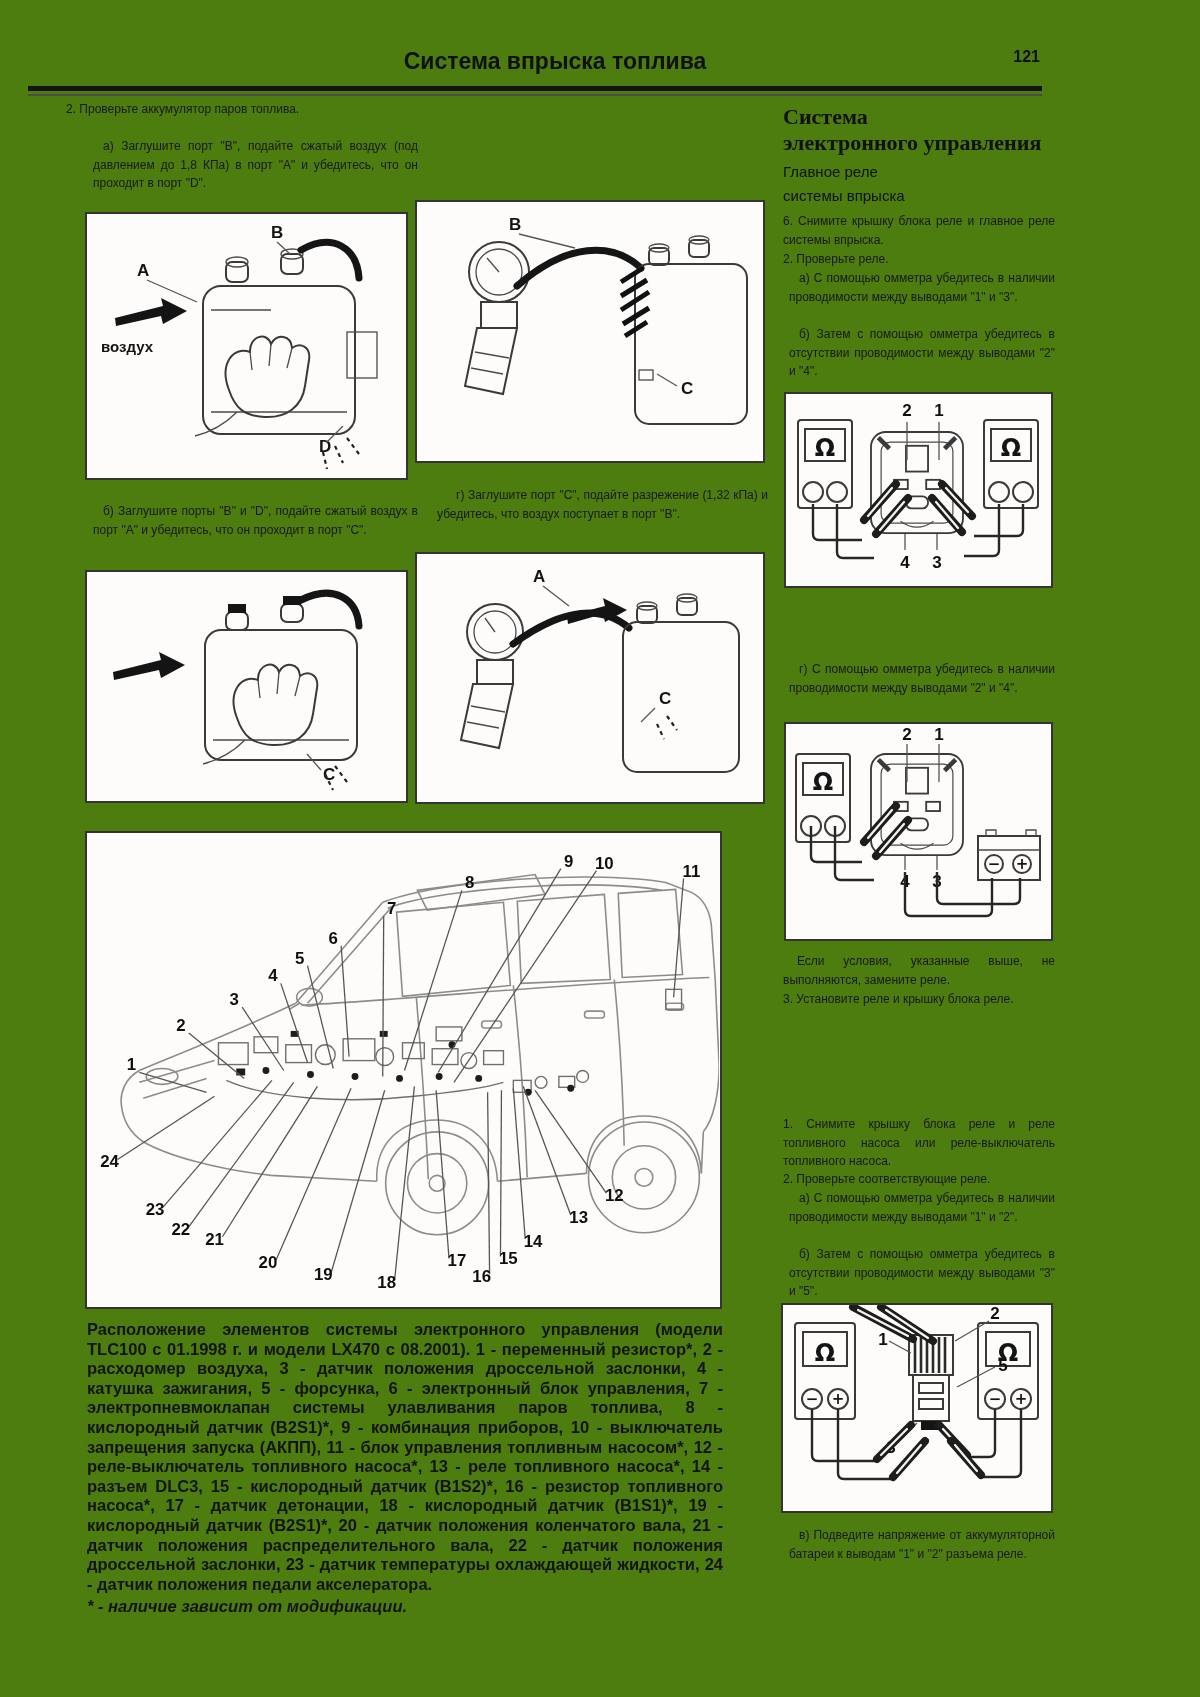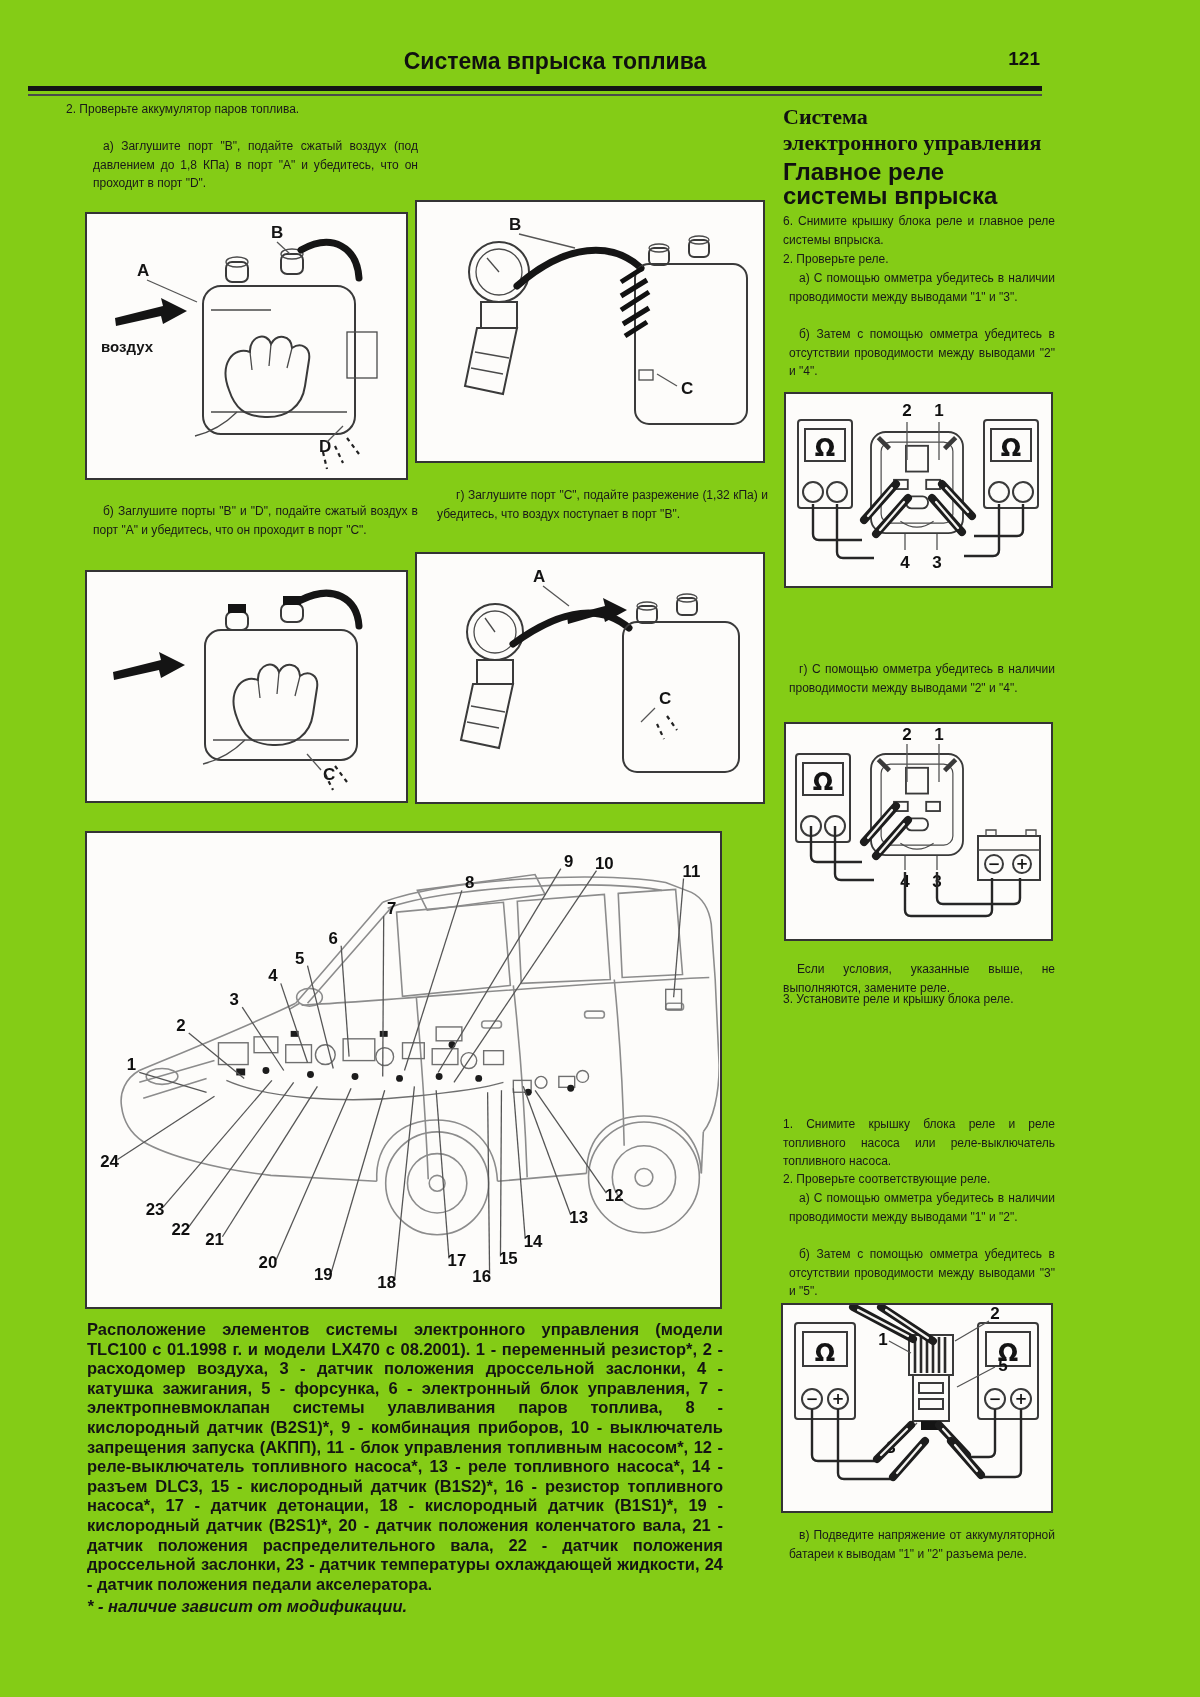--- a/index.html
+++ b/index.html
@@ -1,22 +1,22 @@
 <!DOCTYPE html>
 <html><head>
 <meta charset="utf-8">
 <style>
   html,body{margin:0;padding:0;background:#e8e8e6;}
-  .page{position:relative;width:1200px;height:1697px;background:#84cc16;overflow:hidden;
+  .page{position:relative;width:1200px;height:1697px;background:#4d7c0f;overflow:hidden;
         font-family:"Liberation Sans",sans-serif;color:#161616;}
   .t{position:absolute;font-size:12px;line-height:18.7px;text-align:justify;color:#191919;}
   .h1{position:absolute;font-size:22px;font-weight:bold;line-height:26px;white-space:pre-line;color:#111;}
-  .h2{position:absolute;font-size:24px;font-weight:bold;line-height:24px;white-space:pre-line;color:#111;}
+  .h2{position:absolute;font-size:15px;font-weight:normal;line-height:24px;white-space:pre-line;color:#111;}
   .htitle{position:absolute;top:48px;left:60px;width:990px;text-align:center;font-size:23px;font-weight:bold;color:#101010;}
-  .hnum{position:absolute;top:48px;left:895px;width:145px;text-align:right;font-size:19px;font-weight:bold;color:#101010;}
+  .hnum{position:absolute;top:48px;left:895px;width:145px;text-align:right;font-size:16px;font-weight:bold;color:#101010;}
   .rule{position:absolute;top:86px;left:28px;width:1014px;height:3px;border-top:5px solid #141414;border-bottom:2px solid #4a4a4a;}
   .figbox{position:absolute;border:2.5px solid #343434;background:#fdfcfa;box-sizing:border-box;}
   .cap{position:absolute;font-weight:bold;font-size:16.5px;line-height:19.6px;text-align:justify;color:#141414;}
   .capnote{font-style:italic;margin-top:3px;text-align:left;}
   svg{display:block;}
   svg .s{stroke:#3a3a3a;fill:none;stroke-width:2;}
   svg .s1{stroke:#4a4a4a;fill:none;stroke-width:1.3;}
   svg .sB{stroke:#151515;fill:none;stroke-width:7;stroke-linecap:round;}
   svg .fB{fill:#141414;stroke:none;}
   svg .lbl{font-family:"Liberation Sans",sans-serif;font-weight:bold;font-size:17px;fill:#141414;}
@@ -250,21 +250,21 @@
         <path class="wire" d="M25,102 V132 Q25,138 31,138 H76 M49,102 V150 Q49,156 55,156 H88"></path>
         <line class="probe" x1="78" y1="118" x2="110" y2="82"></line>
           <line class="pcore" x1="82" y1="114" x2="106" y2="86"></line>
         <line class="probe" x1="90" y1="132" x2="122" y2="96"></line>
           <line class="pcore" x1="94" y1="128" x2="118" y2="100"></line>
         <path class="wire" d="M119,148 V186 Q119,192 125,192 H200 Q206,192 206,186 V154 M151,148 V174 Q151,180 157,180 H228 Q234,180 234,174 V154"></path>
       </g>
     </svg>
   </div>
 
-  <div class="t" style="left:783px;top:952px;width:272px;text-indent:14px;margin-top:8px;">Если условия, указанные выше, не выполняются, замените реле.</div>
+  <div class="t" style="left:783px;top:952px;width:272px;text-indent:14px;">Если условия, указанные выше, не выполняются, замените реле.</div>
   <div class="t" style="left:783px;top:990px;width:272px;">3. Установите реле и крышку блока реле.</div>
 
   <div class="t" style="left:783px;top:1115px;width:272px;">1. Снимите крышку блока реле и реле топливного насоса или реле-выключатель топливного насоса.</div>
   <div class="t" style="left:783px;top:1170px;width:272px;">2. Проверьте соответствующие реле.</div>
   <div class="t" style="left:789px;top:1189px;width:266px;text-indent:10px;">а) С помощью омметра убедитесь в наличии проводимости между выводами "1" и "2".</div>
   <div class="t" style="left:789px;top:1245px;width:266px;text-indent:10px;">б) Затем с помощью омметра убедитесь в отсутствии проводимости между выводами "3" и "5".</div>
 
   <div class="figbox" style="left:781px;top:1303px;width:272px;height:210px;">
     <svg width="267" height="205" viewBox="0 0 267 205">
       <g transform="translate(12,18)">

